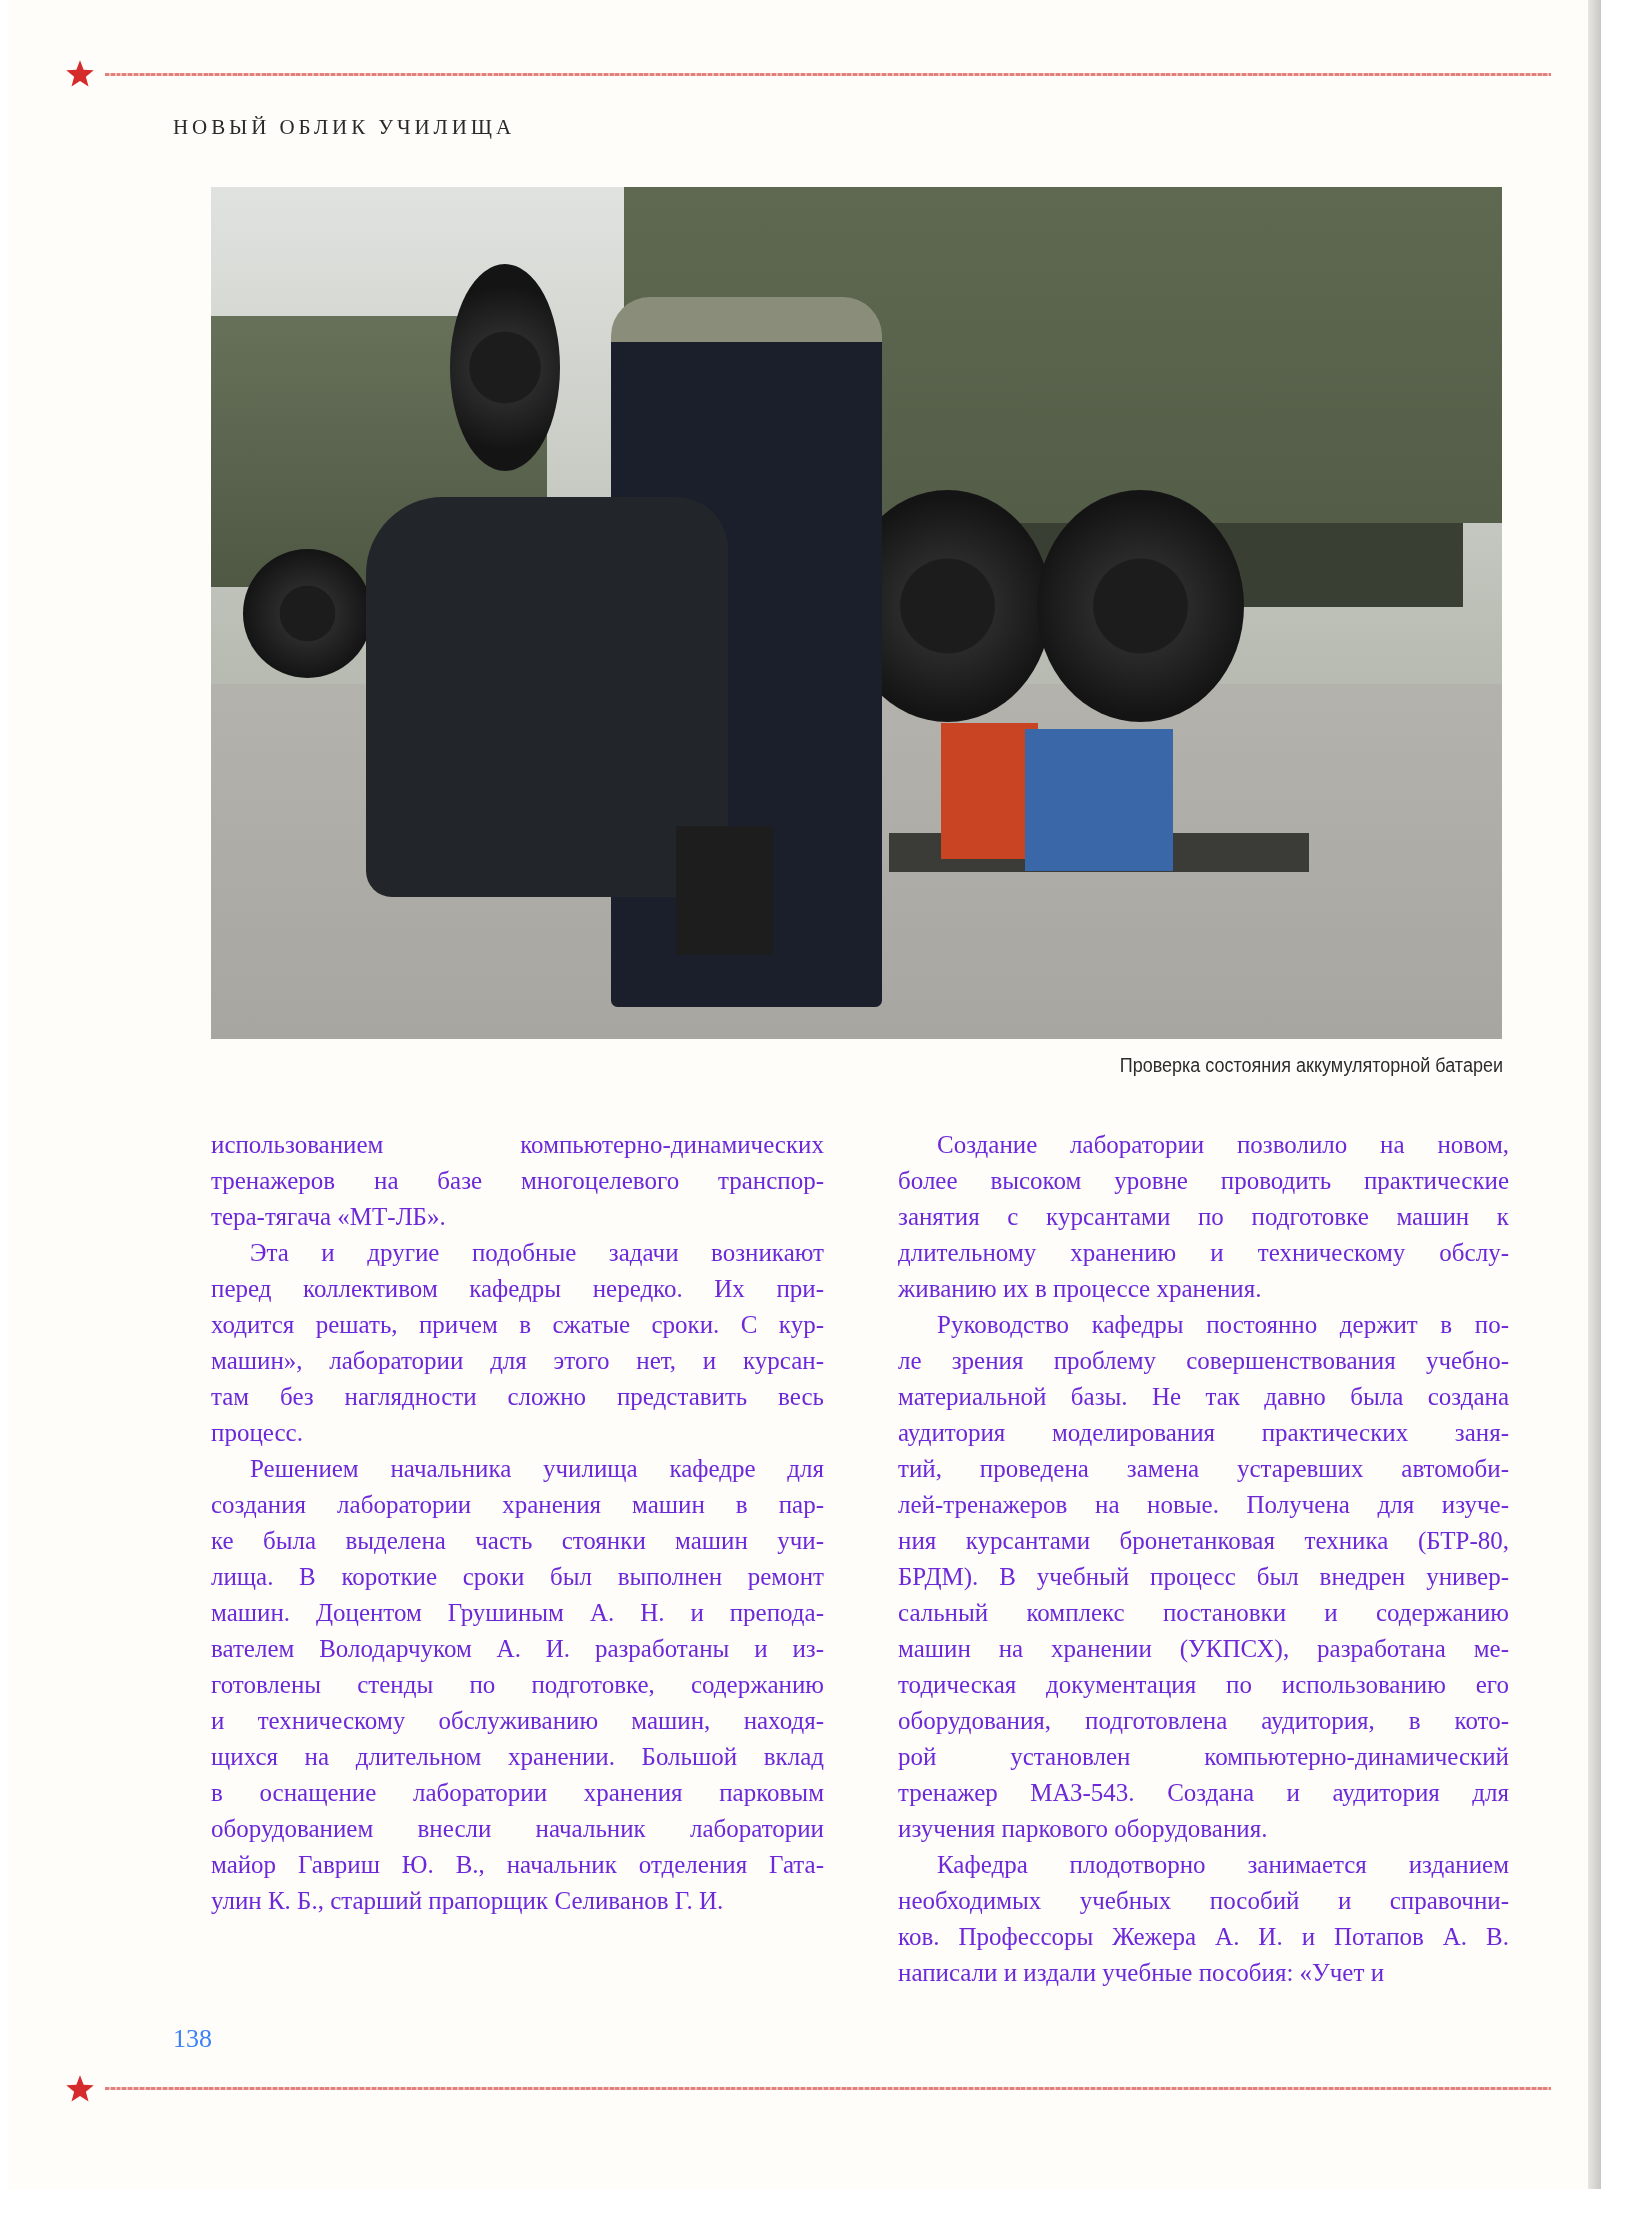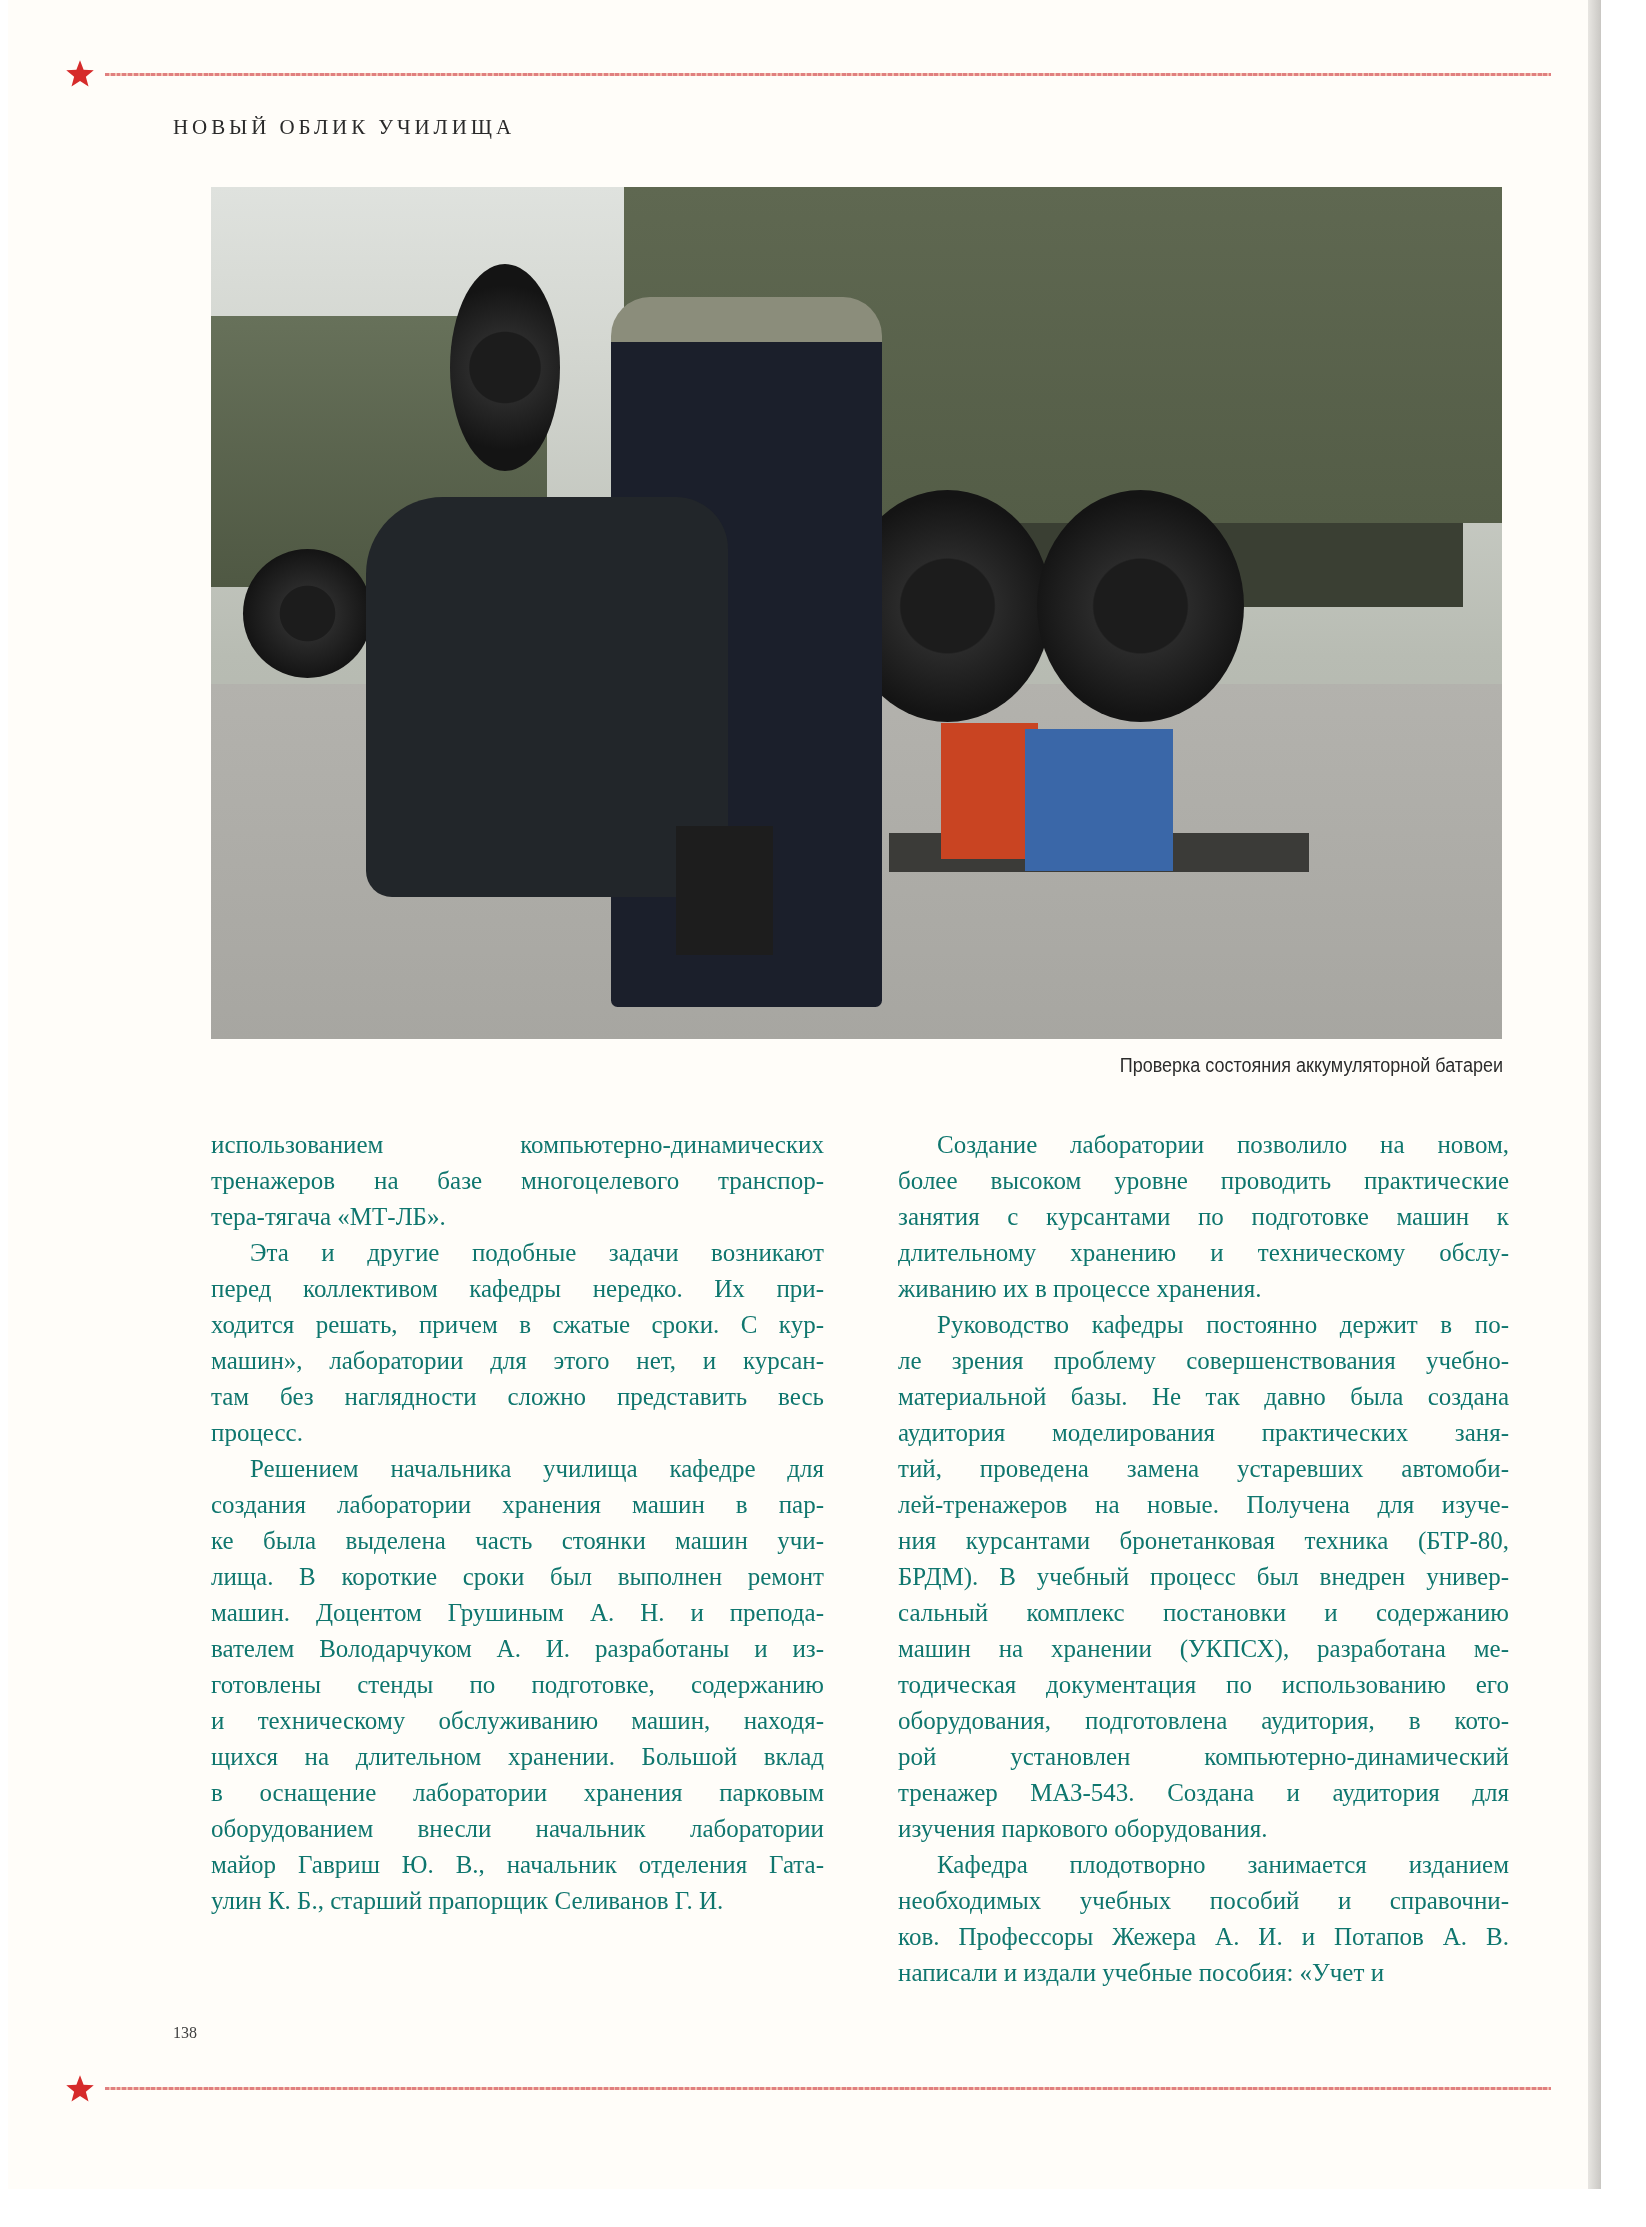--- a/index.html
+++ b/index.html
@@ -38,32 +38,32 @@
                        background:#22262a; border-radius:77px 52px 26px 26px; }
   .photo .bench { position:absolute; left:678px; top:646px; width:420px; height:39px; background:#3b3b38; }
   .photo .charger-red { position:absolute; left:730px; top:536px; width:97px; height:136px; background:#c94422; }
   .photo .charger-blue { position:absolute; left:814px; top:542px; width:148px; height:142px; background:#3a67a8; }
   .photo .battery { position:absolute; left:465px; top:639px; width:97px; height:129px; background:#1d1d1d; }
 
   .caption { position:absolute; left:890px; top:1054px; width:605px; text-align:right;
              font-family:"Liberation Sans",sans-serif; font-size:20px; color:#2c2c2c; transform:scaleX(0.9); transform-origin:right; }
 
   .col { position:absolute; top:1127px; width:613px; font-family:"Liberation Serif",serif;
-         font-size:25px; line-height:36px; color:#0f766e; text-align:justify; }
+         font-size:25px; line-height:36px; color:#6d28d9; text-align:justify; }
   .col.left { left:203px; }
   .col.right { left:890px; width:611px; }
   .col p { margin:0; text-indent:0; }
   .col p.indent { text-indent:39px; }
   .col p .ln { display:block; text-align:justify; text-align-last:justify; white-space:nowrap; }
   .col p .ln.last { text-align-last:left; }
   .col p.indent .ln:first-child { padding-left:39px; }
   .col p.indent { text-indent:0; }
 
   .page-number { position:absolute; left:165px; top:2024px; font-family:"Liberation Serif",serif;
-                 font-size:16px; color:#404040; }
+                 font-size:26px; color:#3b82f6; }
 </style>
 </head>
 <body>
 
 <div class="page">
 
   <div class="star top">
     <svg viewBox="0 0 24 24">
         <polygon fill="currentColor" points="12,1 14.9,8.6 23,9 16.7,14.1 18.8,22 12,17.6 5.2,22 7.3,14.1 1,9 9.1,8.6"></polygon>
       </svg>

